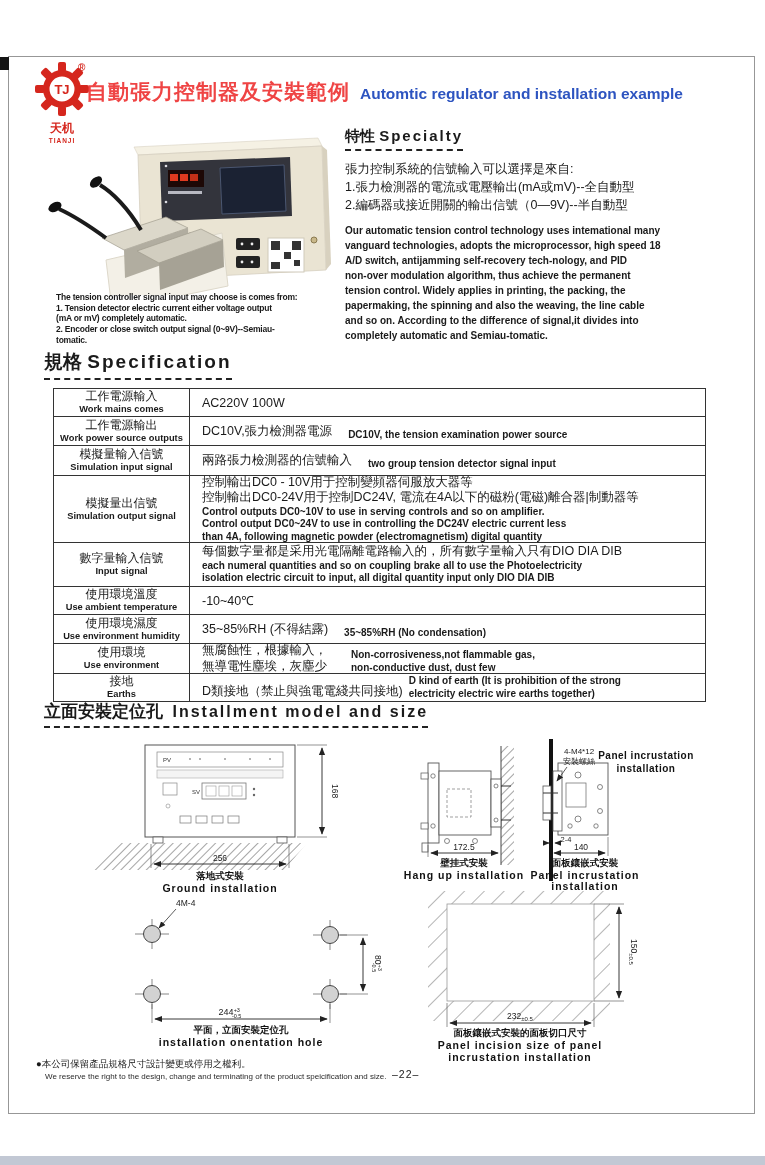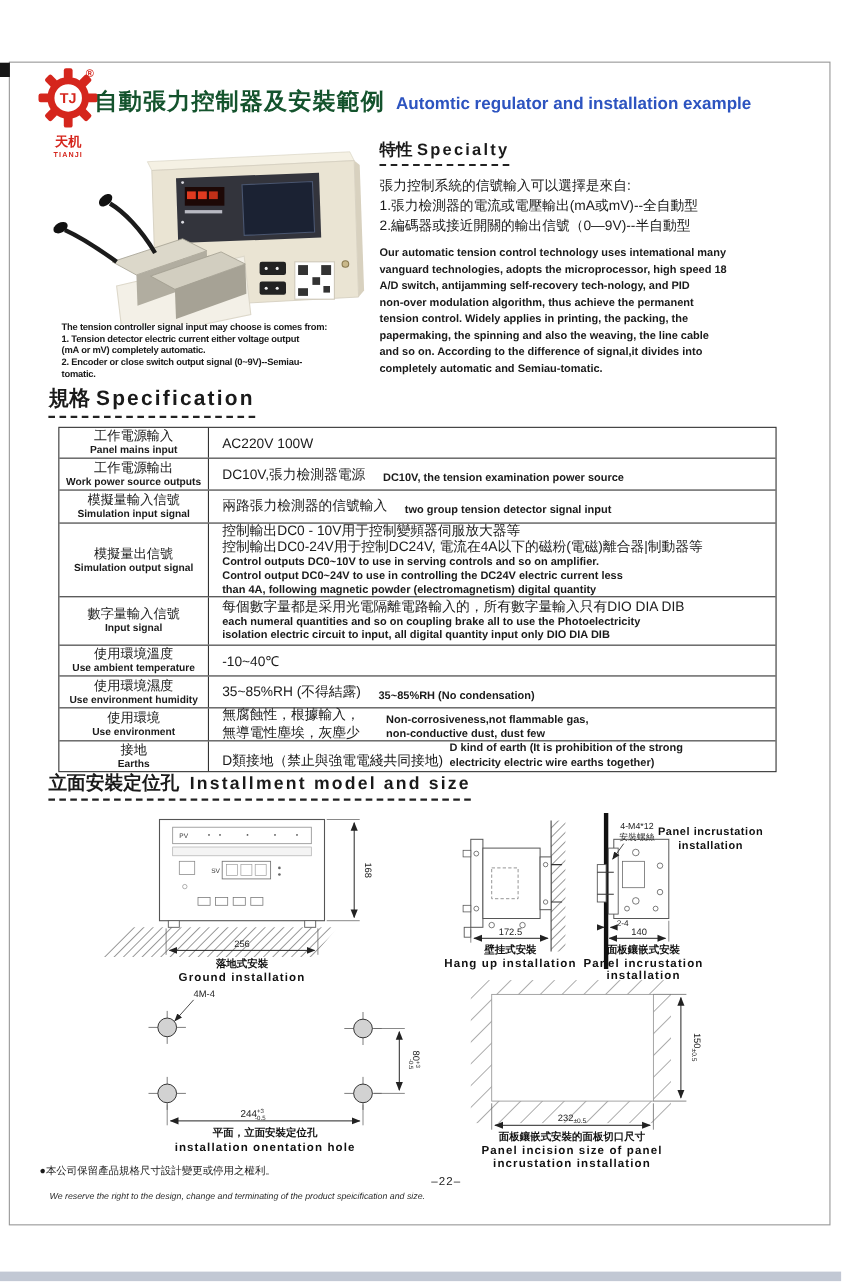--- a/index.html
+++ b/index.html
@@ -9,21 +9,21 @@
            border:1px solid #979797; box-sizing:border-box; }
   .corner-tab { position:absolute; left:0; top:57px; width:9px; height:13px; background:#151515; }
   .bottom-strip { position:absolute; left:0; top:1156px; width:765px; height:9px; background:#c2c8d4; }
 
   
   .logo { position:absolute; left:26px; top:60px; width:72px; text-align:center; }
   .logo .reg { position:absolute; left:52px; top:2px; color:#d5261d; font-size:10px; font-weight:bold; }
   .logo-cn { color:#d5261d; font-size:12px; font-weight:bold; margin-top:-2px; }
   .logo-en { color:#d5261d; font-size:6.5px; font-weight:bold; letter-spacing:1px; }
   .titlebar { position:absolute; left:86px; top:78px; display:flex; align-items:baseline; gap:10px; white-space:nowrap; }
-  .title-cn { font-size:21px; font-weight:bold; color:#14532d; letter-spacing:1px; }
+  .title-cn { font-size:21px; font-weight:bold; color:#ef4444; letter-spacing:1px; }
   .title-en { font-size:15.5px; font-weight:bold; color:#2d54c0; }
 
   
   .photo { position:absolute; left:40px; top:120px; }
   .photocap { position:absolute; left:56px; top:292px; font-size:8.5px; font-weight:bold;
               letter-spacing:-0.2px; line-height:1.45; white-space:pre; }
 
   
   .specialty { position:absolute; left:345px; top:127px; width:400px; }
   .shead { margin:0; font-size:15px; font-weight:bold; }
@@ -51,21 +51,21 @@
 
   
   .insthead { position:absolute; left:44px; top:700px; font-size:17px; font-weight:bold; }
   .inst-en { letter-spacing:2px; font-size:16px; }
   .drawings { position:absolute; left:30px; top:731px; }
   svg { font-family:"Liberation Sans", sans-serif; }
 
   
   .footnote { position:absolute; left:36px; top:1058px; }
   .fcn { font-size:9.5px; }
-  .fen { font-size:8px; color:#2a2a2a; margin-left:9px; margin-top:12px;font-style:italic; }
+  .fen { font-size:8px; color:#2a2a2a; margin-left:9px; margin-top:1px; }
   .pageno { position:absolute; left:392px; top:1068px; font-size:10.5px; letter-spacing:1px; }
 </style>
 </head>
 <body>
 
 <div class="page">
   <div class="frame"></div>
   <div class="corner-tab"></div>
   <div class="bottom-strip"></div>
 
@@ -166,21 +166,21 @@
 and so on. According to the difference of signal,it divides into
 completely automatic and Semiau-tomatic.</div>
   </div>
 
   <div class="spechead"><span class="dashu"><span>規格</span>&nbsp;<span class="spec-en">Specification</span></span></div>
 
   <div class="spectable">
     <div class="trow first" style="height:27px">
       <div class="tlabel">
         <div class="lcn">工作電源輸入</div>
-        <div class="len">Panel mains input</div>
+        <div class="len">Work mains comes</div>
       </div>
       <div class="tval">
           <span class="vcn">AC220V 100W</span>
         </div>
     </div>
     <div class="trow" style="height:29px">
       <div class="tlabel">
         <div class="lcn">工作電源輸出</div>
         <div class="len">Work power source outputs</div>
       </div>

